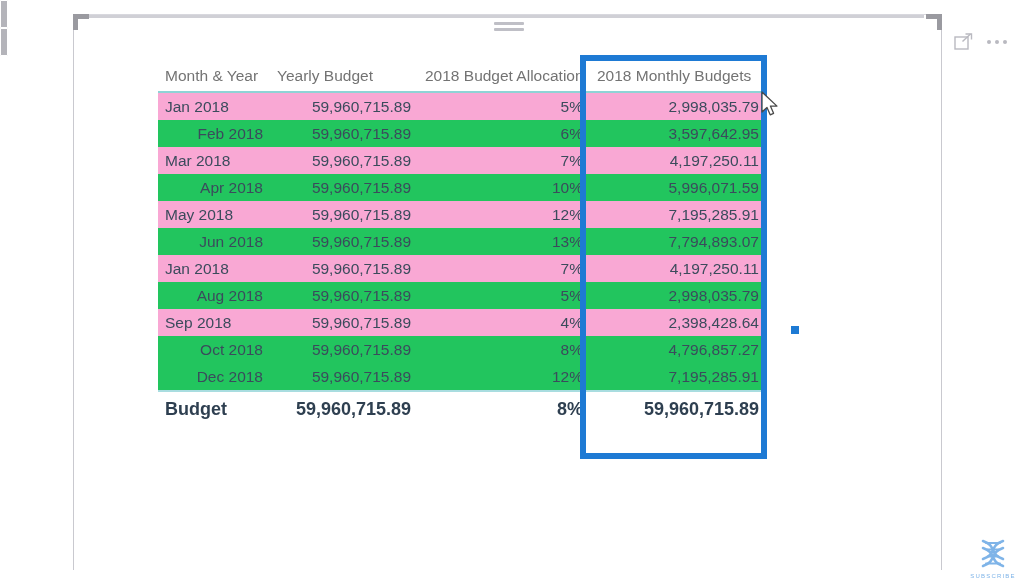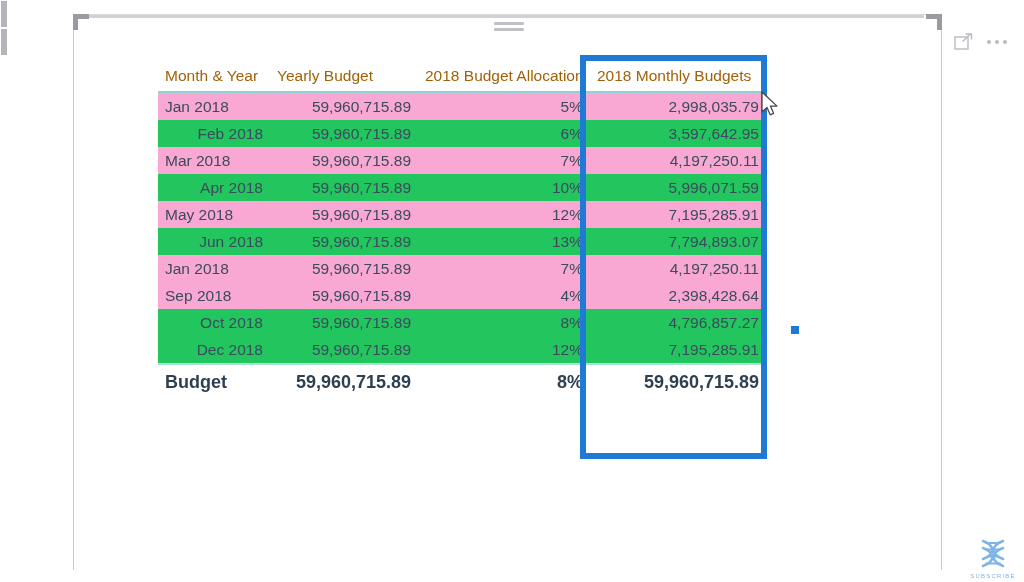--- a/index.html
+++ b/index.html
@@ -92,21 +92,21 @@
     white-space: nowrap;
     height: 27px;
     line-height: 27px;
     font-weight: 400;
   }
   table.matrix thead th {
     height: 30px; line-height: 30px;
     vertical-align: bottom;
     border-bottom: 2px solid #8fd3d6;
     font-weight: 400;
-    color: #a16207;
+    color: #737373;
   }
   .c-month  { width: 112px; text-align: left;  }
   .c-yearly { width: 148px; text-align: right; }
   .c-alloc  { width: 172px; text-align: right; }
   .c-monthly{ width: 176px; text-align: right; }
 
   thead .c-yearly, thead .c-alloc, thead .c-monthly { text-align: left; }
   thead .c-yearly { padding-left: 12px; }
   thead .c-monthly { padding-left: 14px; }
 
@@ -223,20 +223,26 @@
               <td class="c-month">Jun 2018</td>
               <td class="c-yearly">59,960,715.89</td>
               <td class="c-alloc">13%</td>
               <td class="c-monthly">7,794,893.07</td>
             </tr>
             <tr>
               <td class="c-month">Jan 2018</td>
               <td class="c-yearly">59,960,715.89</td>
               <td class="c-alloc">7%</td>
               <td class="c-monthly">4,197,250.11</td>
+            </tr>
+            <tr class="alt">
+              <td class="c-month">Aug 2018</td>
+              <td class="c-yearly">59,960,715.89</td>
+              <td class="c-alloc">5%</td>
+              <td class="c-monthly">2,998,035.79</td>
             </tr>
             <tr>
               <td class="c-month">Sep 2018</td>
               <td class="c-yearly">59,960,715.89</td>
               <td class="c-alloc">4%</td>
               <td class="c-monthly">2,398,428.64</td>
             </tr>
             <tr class="alt">
               <td class="c-month">Oct 2018</td>
               <td class="c-yearly">59,960,715.89</td>

